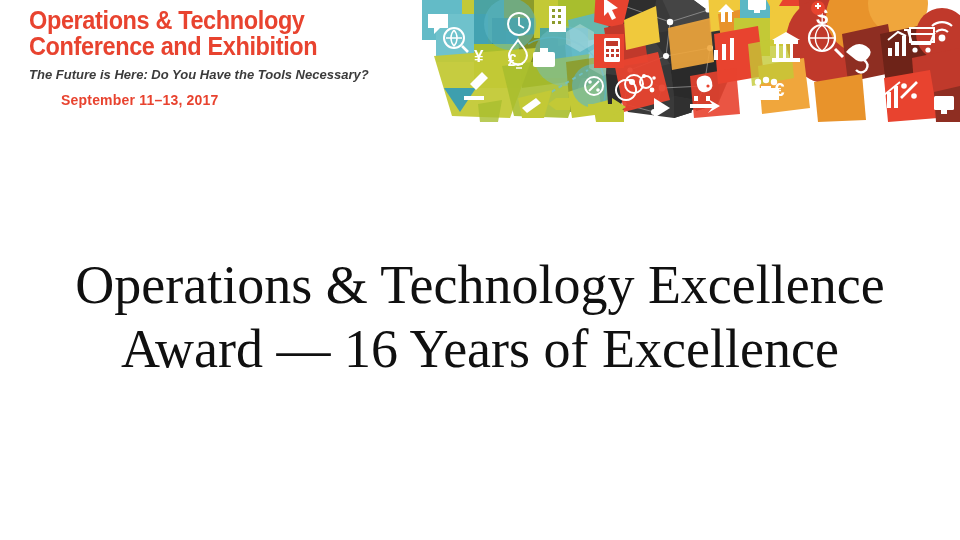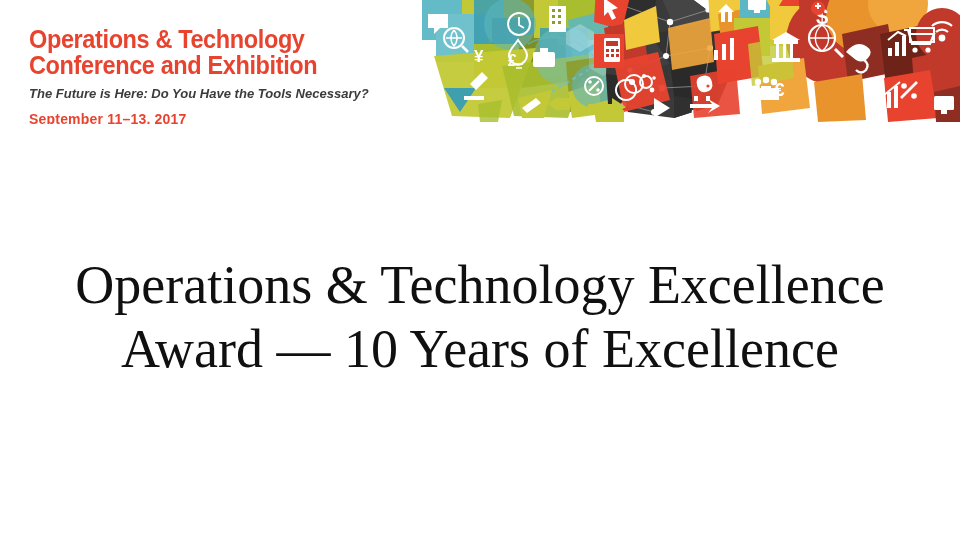--- a/index.html
+++ b/index.html
@@ -25,21 +25,21 @@
     width: 960px;
     height: 124px;
     background: #ffffff;
     overflow: hidden;
   }
 
   
   .logo-block {
     position: absolute;
     left: 29px;
-    top: 27px;
+    top: 8px;
     width: 380px;
   }
   .logo-line {
     font-family: "Liberation Sans", sans-serif;
     font-weight: bold;
     font-size: 25px;
     line-height: 25.5px;
     letter-spacing: -0.4px;
     color: #E8432F;
     white-space: nowrap;
@@ -60,20 +60,21 @@
   }
   .logo-date {
     margin-top: 9px;
     font-family: "Liberation Sans", sans-serif;
     font-weight: bold;
     font-size: 14px;
     line-height: 16px;
     letter-spacing: 0.2px;
     color: #E8432F;
     white-space: nowrap;
+    margin-left: 32px;
   }
 
   
   .collage {
     position: absolute;
     left: 418px;
     top: 0;
     width: 542px;
     height: 124px;
     overflow: hidden;
@@ -340,16 +341,16 @@
           <path d="M170,104 h24 v-6 l14,9 l-14,9 v-6 h-24 z" fill="#C3C936" transform="translate(0,0)"></path>
           <path d="M152,110 h-14 l-8,-6 l8,-6 h14 z" fill="#C3C936"></path>
           <polygon points="342,-12 372,-12 356,14" fill="#F0C93C"></polygon>
         </g>
       </svg>
     </div>
   </div>
 
   <div class="title-wrap">
     <div class="title-text">Operations &amp; Technology Excellence</div>
-    <div class="title-text">Award — 10 Years of Excellence</div>
+    <div class="title-text">Award — 16 Years of Excellence</div>
   </div>
 
 </div>
 
 </body></html>

